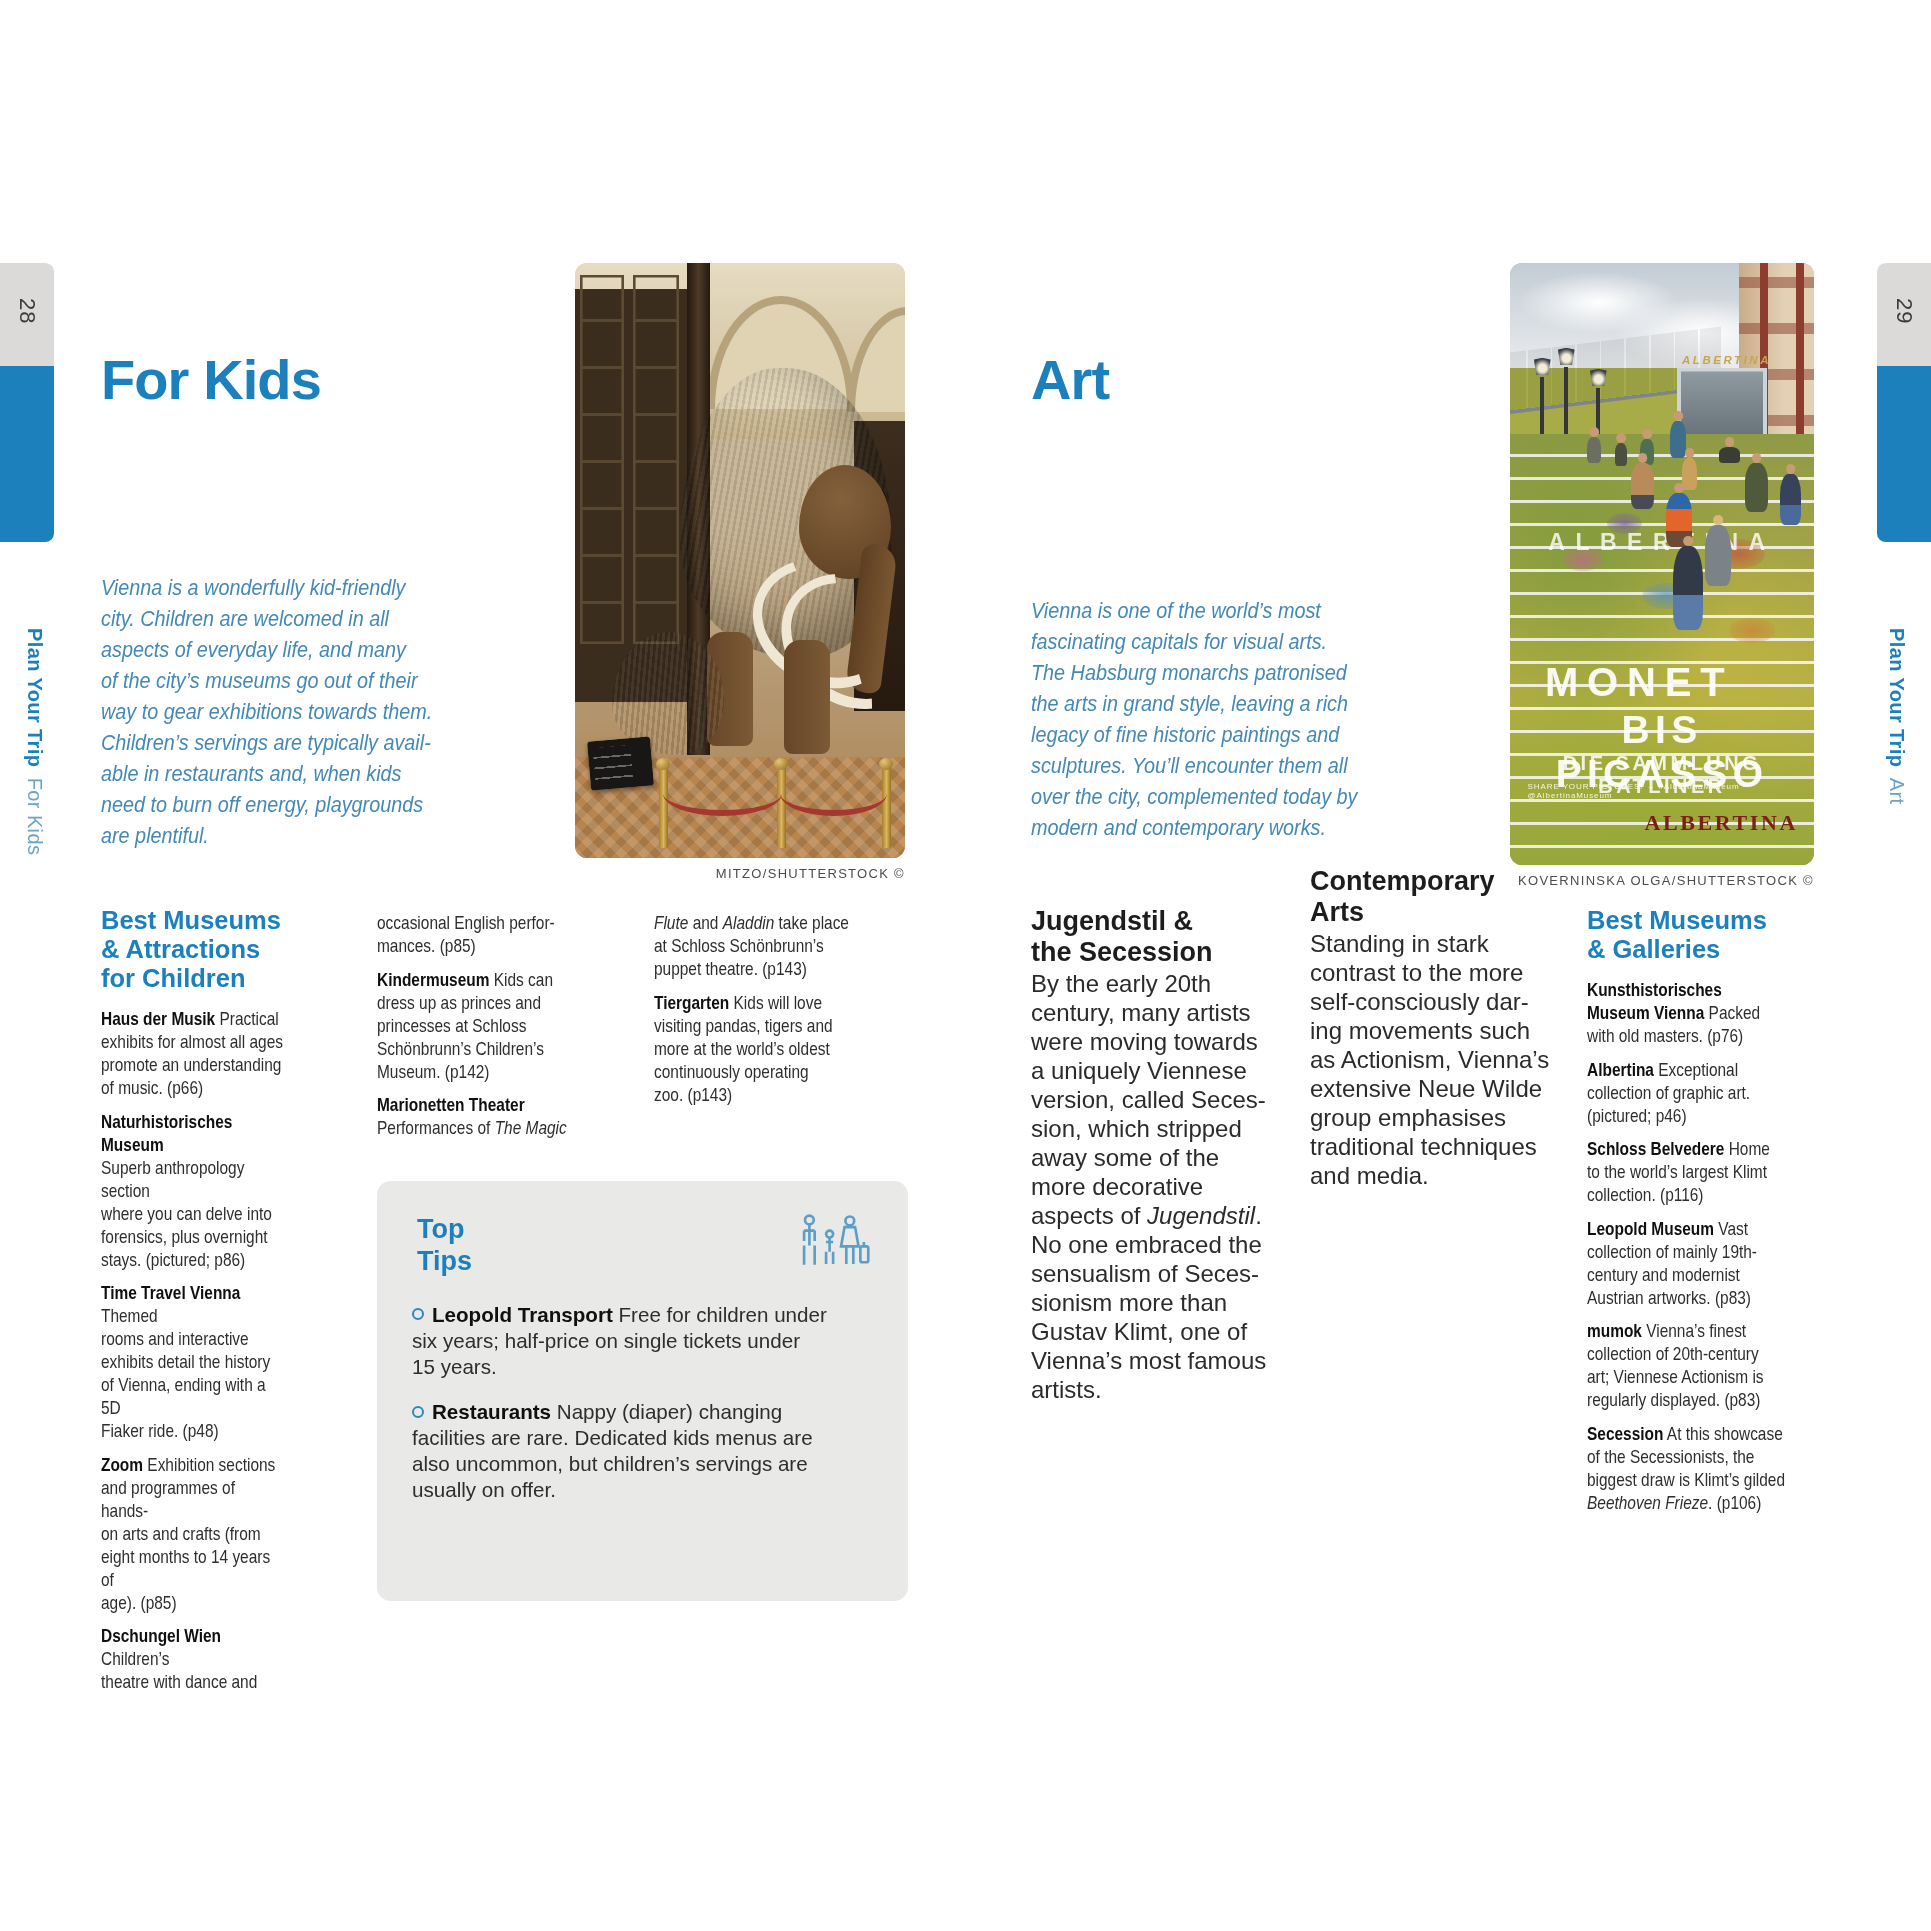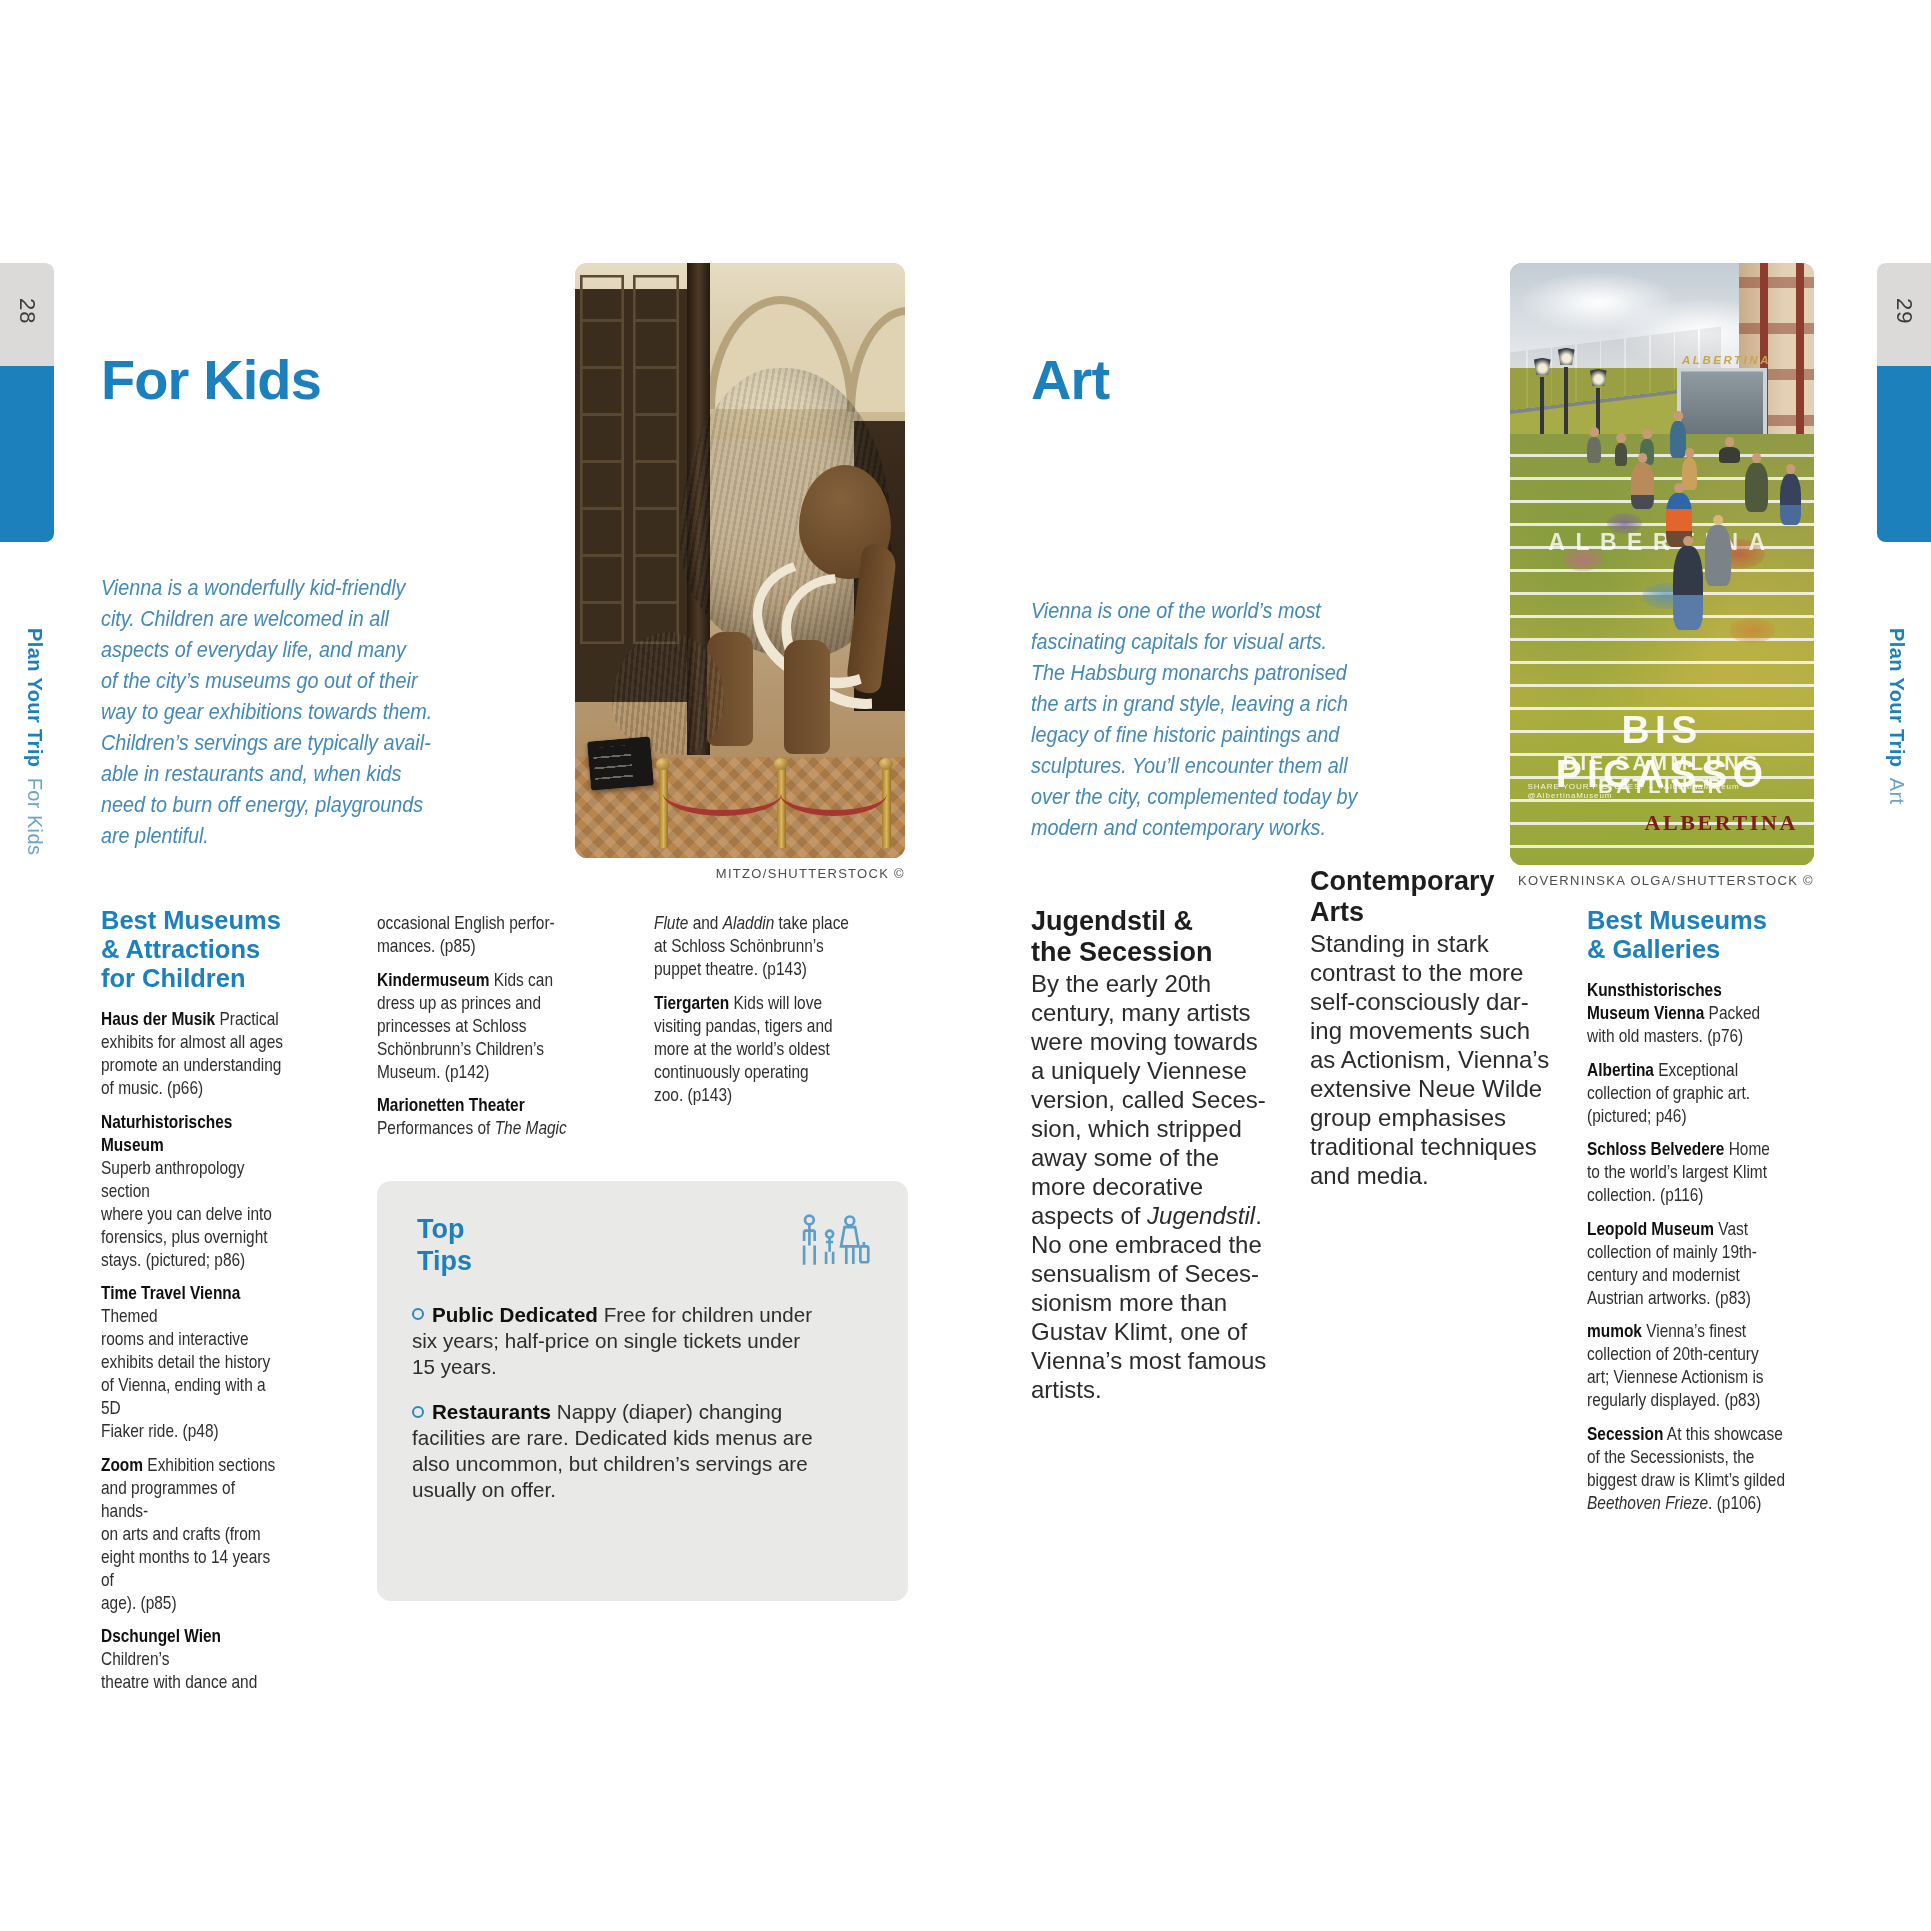--- a/index.html
+++ b/index.html
@@ -238,21 +238,21 @@
       <circle cx="37" cy="24" r="4"></circle>
         <path d="M37 28 v16 M33 44 v14 M41 44 v14 M33 33 h8"></path>
       <circle cx="60" cy="9" r="5"></circle>
         <path d="M54 16 h12 l4 22 h-20 z M56 38 v20 M64 38 v20"></path>
       <rect x="72" y="38" width="9" height="18" rx="2"></rect>
         <path d="M76 38 v-5"></path>
     </svg>
   </div>
   <div class="tips-list">
 
-  <p class="tip pre"><span class="dot"></span><b>Public Dedicated</b><span> Free for children under
+  <p class="tip pre"><span class="dot"></span><b>Leopold Transport</b><span> Free for children under
 six years; half-price on single tickets under
 15 years.</span></p>
       <p class="tip pre"><span class="dot"></span><b>Restaurants</b><span> Nappy (diaper) changing
 facilities are rare. Dedicated kids menus are
 also uncommon, but children’s servings are
 usually on offer.</span></p>
     </div>
 </div>
 
 <div class="tab tab-grey right">
@@ -290,20 +290,21 @@
   <div class="pa-lamp pa-lp2"></div>
   <div class="pa-lamp pa-lp3"></div>
   <div class="pa-stairs">
     <div class="pa-steps"></div>
     <div class="pa-splotch pa-s1"></div>
     <div class="pa-splotch pa-s2"></div>
     <div class="pa-splotch pa-s3"></div>
     <div class="pa-splotch pa-s4"></div>
     <div class="pa-splotch pa-s5"></div>
     <div class="stair-text st-albertina">ALBERTINA</div>
+    <div class="stair-text st-monet">MONET</div>
     <div class="stair-text st-bis">BIS PICASSO</div>
     <div class="stair-text st-samm">DIE SAMMLUNG BATLINER</div>
     <div class="stair-text st-share">SHARE YOUR PICTURES! → #AlbertinaMuseum · @AlbertinaMuseum</div>
     <div class="stair-text st-doro">ALBERTINA</div>
   </div>
   <div class="fig" style="left:77px;top:174px;width:14px;height:26px;background:#6b6f62;"></div>
   <div class="fig" style="left:105px;top:180px;width:12.3px;height:23px;background:#4a4f42;"></div>
   <div class="fig" style="left:130px;top:176px;width:14px;height:26px;background:#4e7050;"></div>
   <div class="fig" style="left:160px;top:158px;width:16px;height:37px;background:#3f6e8c;"></div>
   <div class="fig" style="left:209px;top:184px;width:21px;height:16px;background:#3a3d33;"></div>

